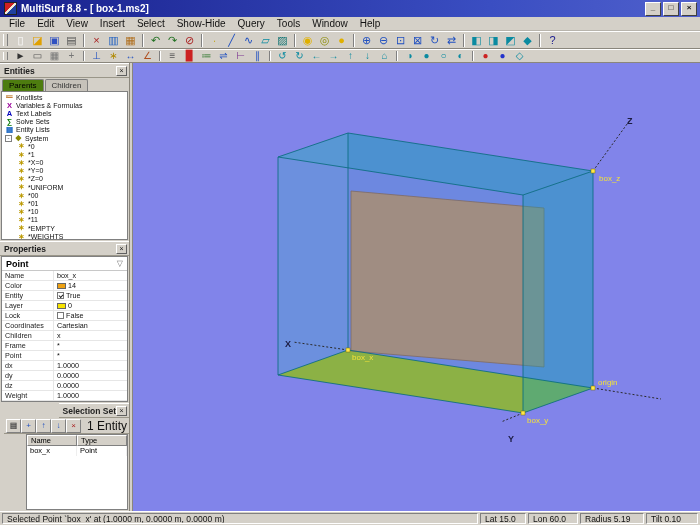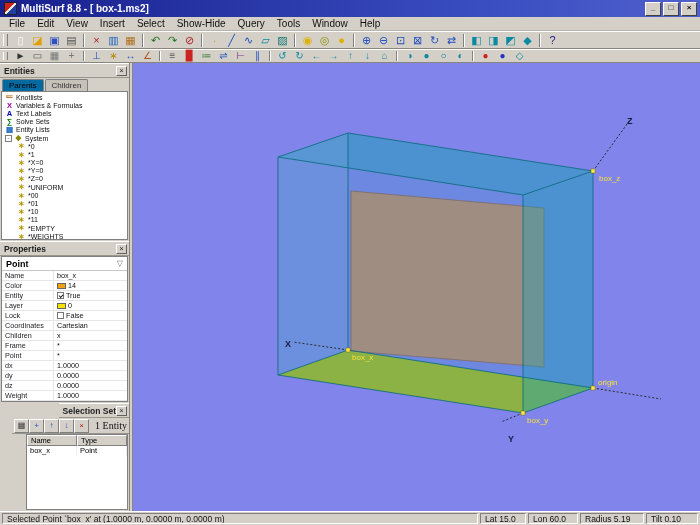--- a/index.html
+++ b/index.html
@@ -51,21 +51,21 @@
   .phead{height:13px;flex:none;display:flex;align-items:center;justify-content:space-between;
          padding:0 2px 0 4px;font-size:8.5px;font-weight:bold;color:#222;
          border-top:1px solid #fff;border-bottom:1px solid #9a9689;}
   .pclose{width:11px;height:10px;box-sizing:border-box;border:1px solid;
           border-color:#fff #606060 #606060 #fff;background:#d4d0c8;font-size:7px;
           line-height:8px;text-align:center;font-weight:normal;}
   
   .tabs{height:13px;flex:none;display:flex;align-items:flex-end;padding-left:2px;}
   .tab{font-size:8px;padding:1px 6px;border:1px solid #808080;border-bottom:none;
        border-radius:2px 2px 0 0;background:#c6c2ba;color:#333;margin-right:1px;}
-  .tab.active{background:#0369a1;color:#000;margin-top:7px;}
+  .tab.active{background:#4d7c0f;color:#000;margin-top:7px;}
   .tree{flex:1;background:#fff;border:1px solid #808080;margin:0 1px 1px 1px;
         overflow:hidden;padding-top:1px;}
   .titem{height:8.2px;display:flex;align-items:center;padding-left:3px;white-space:nowrap;}
   .titem.lvl1{padding-left:15px;}
   .exp{display:none;width:7px;height:7px;box-sizing:border-box;border:1px solid #808080;
        background:#fff;font-size:6px;line-height:5px;text-align:center;margin-right:2px;color:#333;}
   .exp.box{display:inline-block;}
   .ticon{width:9px;font-size:7.5px;font-weight:bold;line-height:1;text-align:center;margin-right:2px;}
   .tlabel{font-size:7px;color:#111;}
   
@@ -87,21 +87,21 @@
   .cbx.cbxc,.cbx.cbxu{display:inline-block;}
   .cbx.cbxc::after{content:"";position:absolute;left:1px;top:1px;width:3px;height:2px;
        border-left:1px solid #222;border-bottom:1px solid #222;transform:rotate(-45deg);}
   .pvtext{font-size:7.2px;color:#111;white-space:nowrap;}
   
   .seltb{height:15px;flex:none;display:flex;align-items:center;padding:0 2px;gap:1px;
          border-bottom:1px solid #9a9689;}
   .stbtn{width:13px;height:12px;display:inline-flex;align-items:center;justify-content:center;
          border:1px solid;border-color:#fff #808080 #808080 #fff;background:#d4d0c8;}
   .stbtn span{font-size:8px;line-height:1;}
-  .selcount{font-size:10px;margin-left:5px;color:#111;font-family:Liberation Serif, serif;}
+  .selcount{font-size:12px;margin-left:5px;color:#111;}
   .seltable{flex:1;background:#fff;border:1px solid #808080;margin:0 1px 1px 1px;overflow:hidden;}
   .selhead{display:flex;height:11px;}
   .selhcell{width:50px;box-sizing:border-box;background:#d4d0c8;border:1px solid;
             border-color:#fff #808080 #808080 #fff;font-size:7.5px;padding-left:3px;line-height:9px;}
   .selrow{display:flex;height:10px;}
   .selcell{width:50px;box-sizing:border-box;font-size:7.5px;padding-left:3px;line-height:10px;
            border-right:1px solid #eee;white-space:nowrap;overflow:hidden;}
   
   #statusbar{position:absolute;top:511px;left:0;width:700px;height:14px;box-sizing:border-box;
              background:#d4d0c8;display:flex;gap:2px;padding:1px 2px;border-top:1px solid #fff;}

